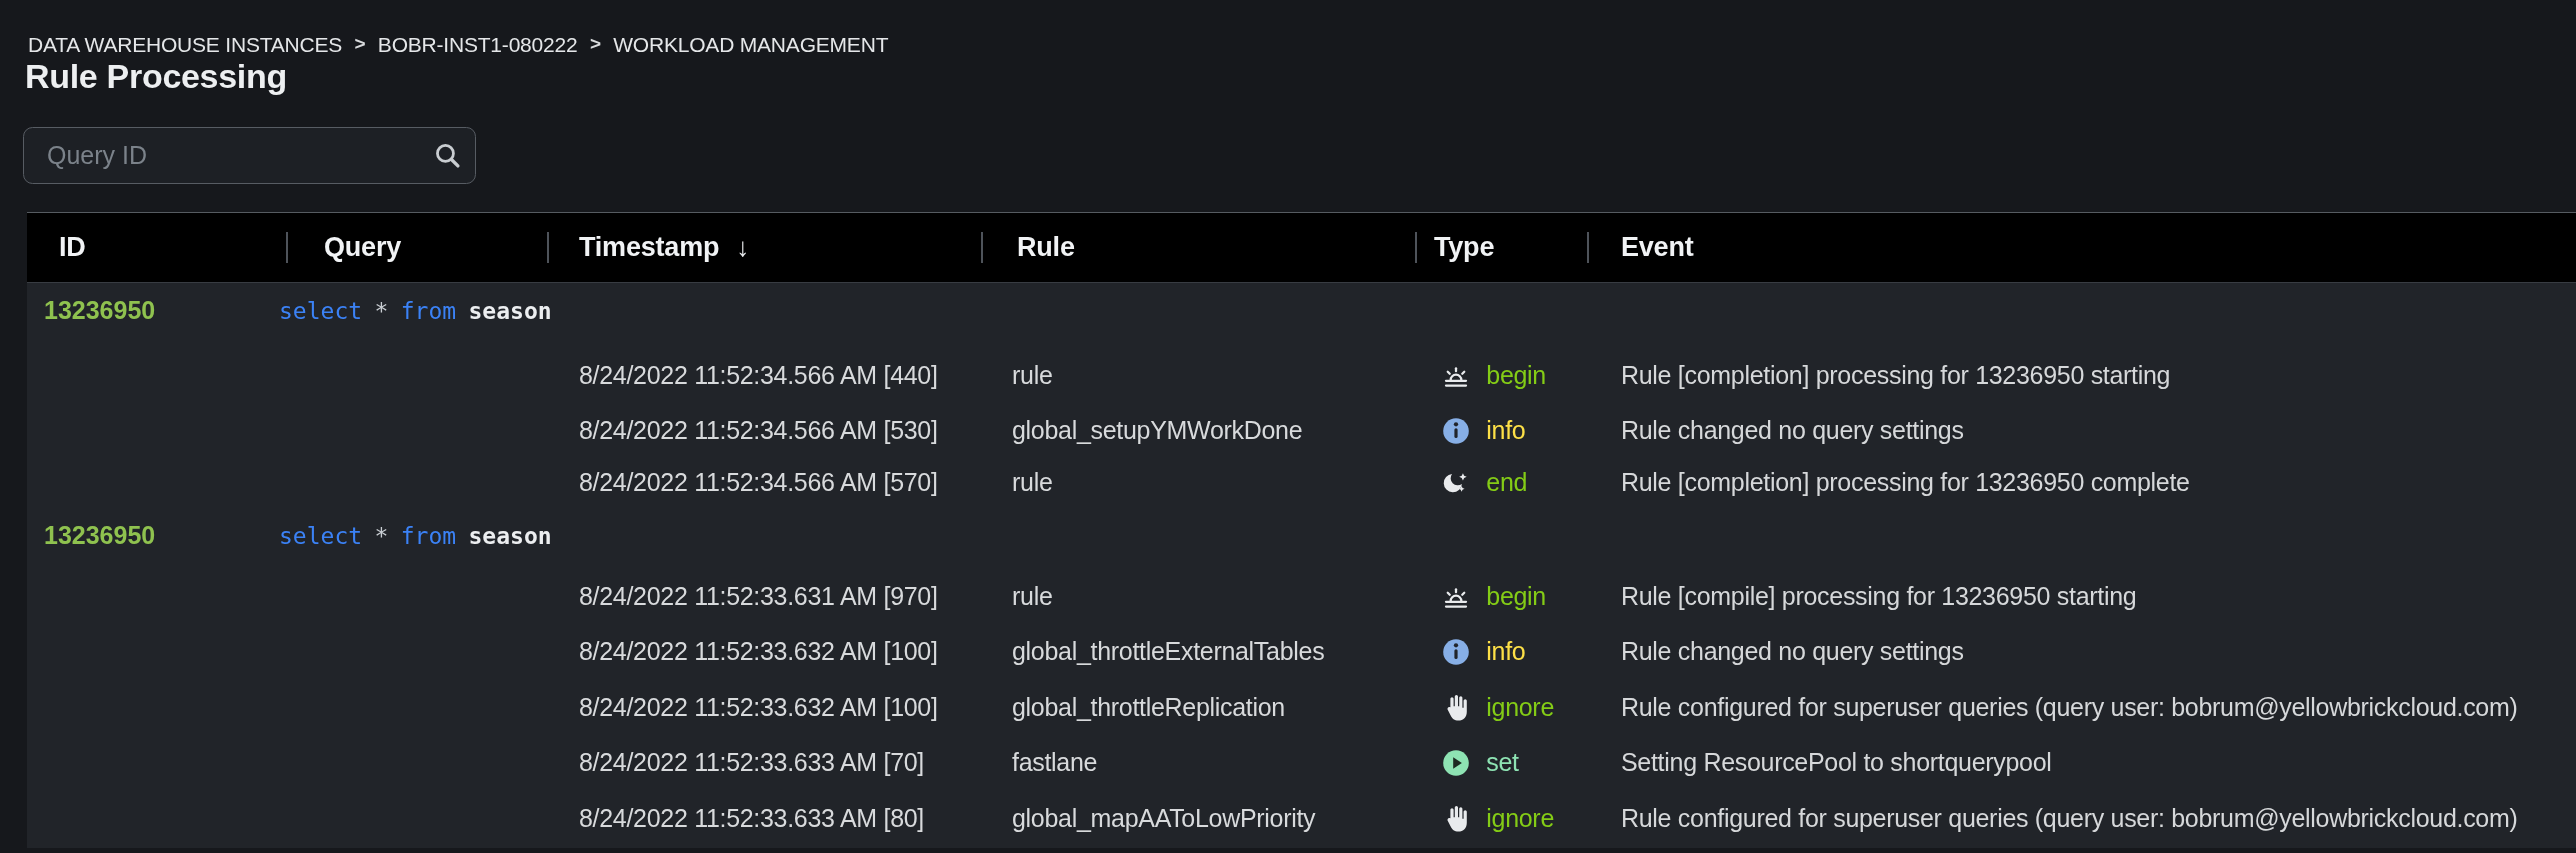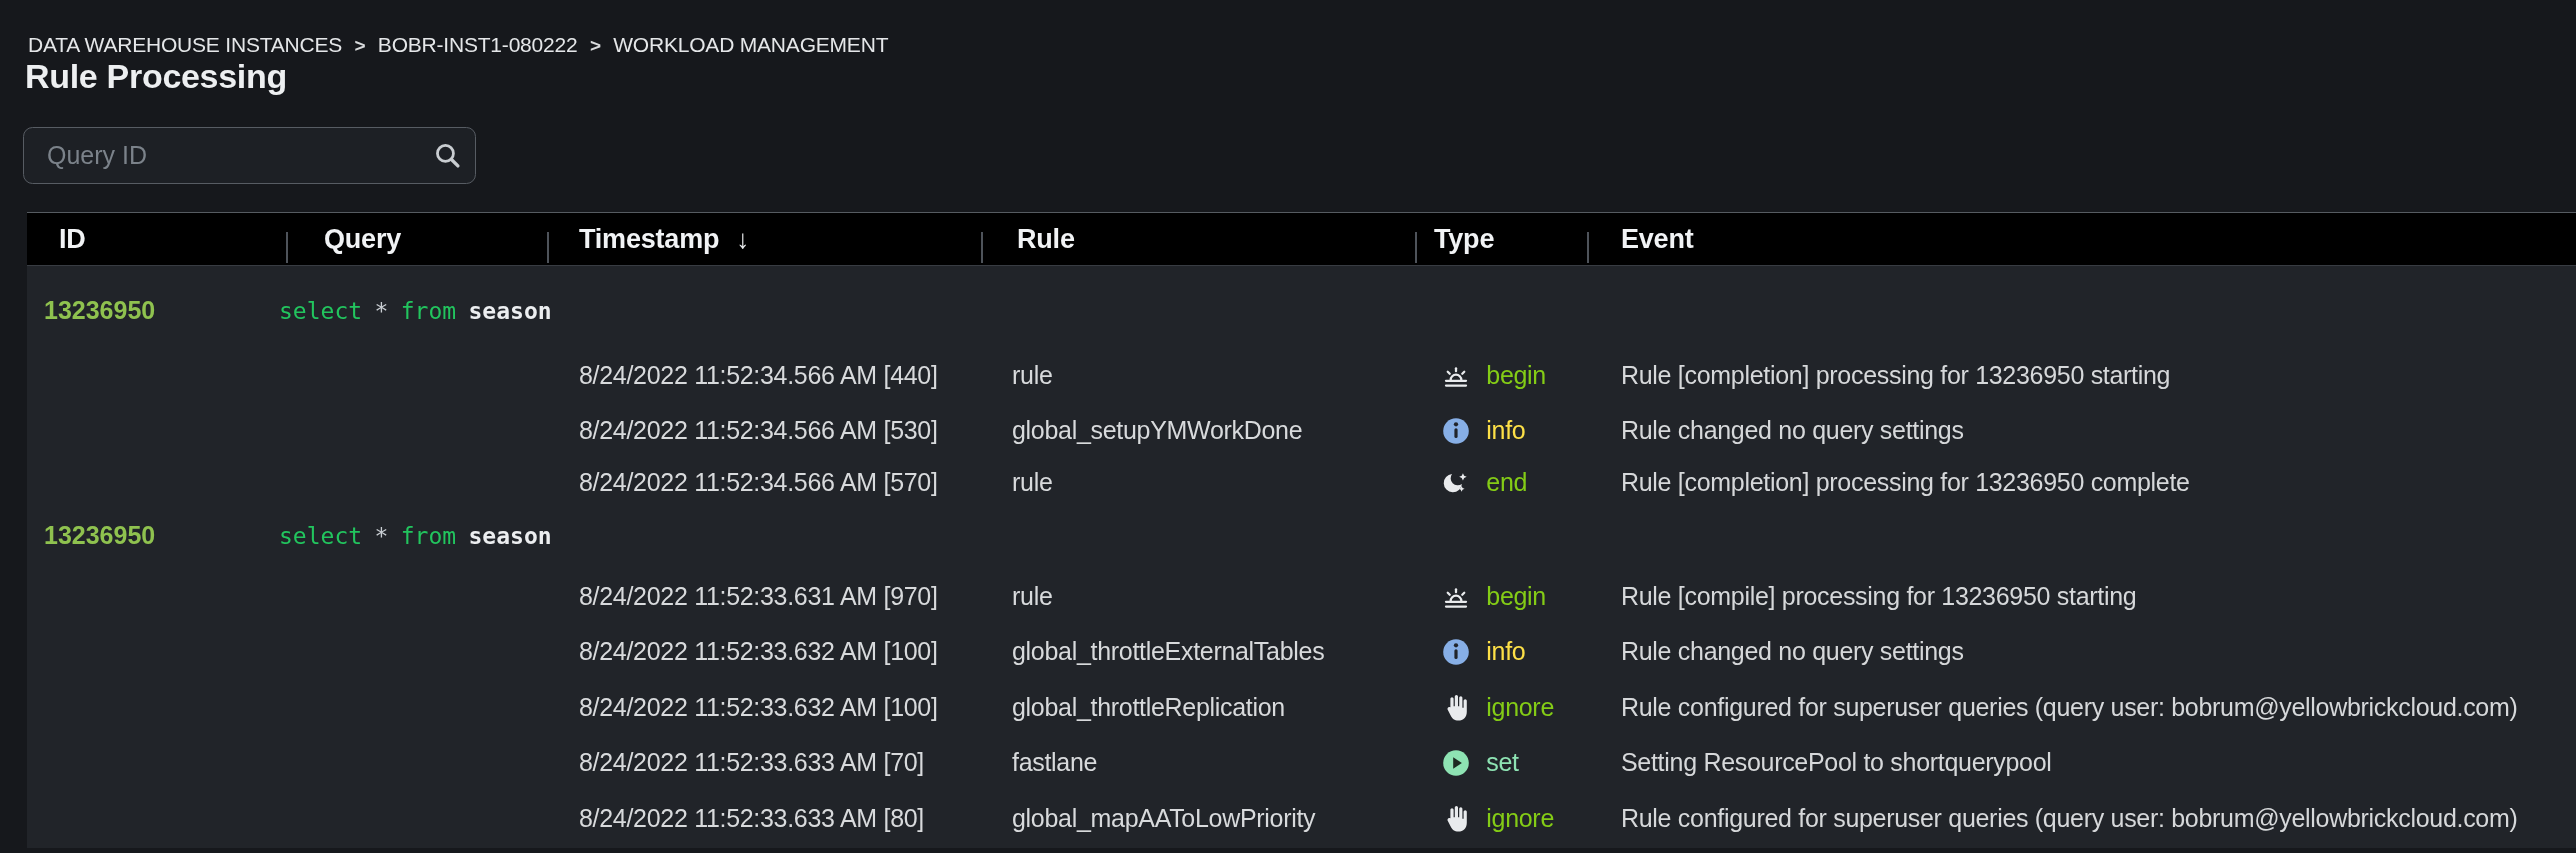--- a/index.html
+++ b/index.html
@@ -6,21 +6,21 @@
   html,body { background:#0e0f12; }
   #app {
     position:relative; width:2576px; height:854px;
     background:#16181c; overflow:hidden;
     font-family:"Liberation Sans", sans-serif;
   }
 
   
   .breadcrumb {
     position:absolute; left:28px; top:33px;
-    display:flex; align-items:flex-end; gap:12.4px;
+    display:flex; align-items:flex-start; gap:12.4px;
     font-size:21px; letter-spacing:-0.2px; color:#e5e7e9;
   }
   .crumb { white-space:nowrap; }
   .crumb-sep { color:#d9dbdd; font-size:19px; font-weight:700; }
 
   .page-title {
     position:absolute; left:25px; top:57px;
     font-size:34px; font-weight:600; color:#edeff1; letter-spacing:-0.3px;
   }
 
@@ -38,21 +38,21 @@
     width:55px; height:100%; display:flex; align-items:center; justify-content:center;
     background:none; border:none; cursor:pointer;
   }
 
   
   .table {
     position:absolute; left:27px; top:212px; width:2549px; height:636px;
     background:#212429;
   }
   .thead {
-    position:absolute; left:0; top:0; width:100%; height:54px; background:#000000;
+    position:absolute; left:0; top:0; width:100%; height:71px; background:#000000;
     border-top:1.9px solid #565b61; border-bottom:1.9px solid #383c42;
   }
   .th {
     position:absolute; top:0; height:100%; display:flex; align-items:center;
     font-size:27px; font-weight:700; color:#f1f3f5; letter-spacing:-0.2px; white-space:nowrap;
   }
   .th-id    { left:32px; }
   .th-query { left:297px; }
   .th-ts    { left:552px; }
   .th-rule  { left:990px; }
@@ -63,21 +63,21 @@
   }
   .sort-arrow { margin-left:17px; font-size:26px; font-weight:400; color:#e8eaec; }
 
   .row { position:absolute; left:0; width:100%; height:55px; }
   .cell {
     position:absolute; top:0; height:100%; display:flex; align-items:center;
     font-size:25px; color:#d8dadc; letter-spacing:-0.3px; white-space:nowrap;
   }
   .c-id    { left:17px;  color:#8fc24f; font-weight:600; letter-spacing:0; }
   .c-query { left:252px; font-family:"DejaVu Sans Mono", monospace; font-size:23px; letter-spacing:0; }
-  .c-query .kw   { color:#22c55e; }
+  .c-query .kw   { color:#3b82f6; }
   .c-query .star { color:#c9ced3; margin:0 12.4px; }
   .c-query .tbl  { color:#eceef0; font-weight:700; margin-left:12.4px; }
   .c-ts    { left:552px; }
   .c-rule  { left:985px; }
   .c-type  { left:1413px; gap:14.3px; }
   .c-event { left:1594px; color:#d6d8da; }
 
   .t-white { color:#84cc16; }
   .t-info  { color:#fde047; }
   .t-set   { color:#8ee3b3; }

